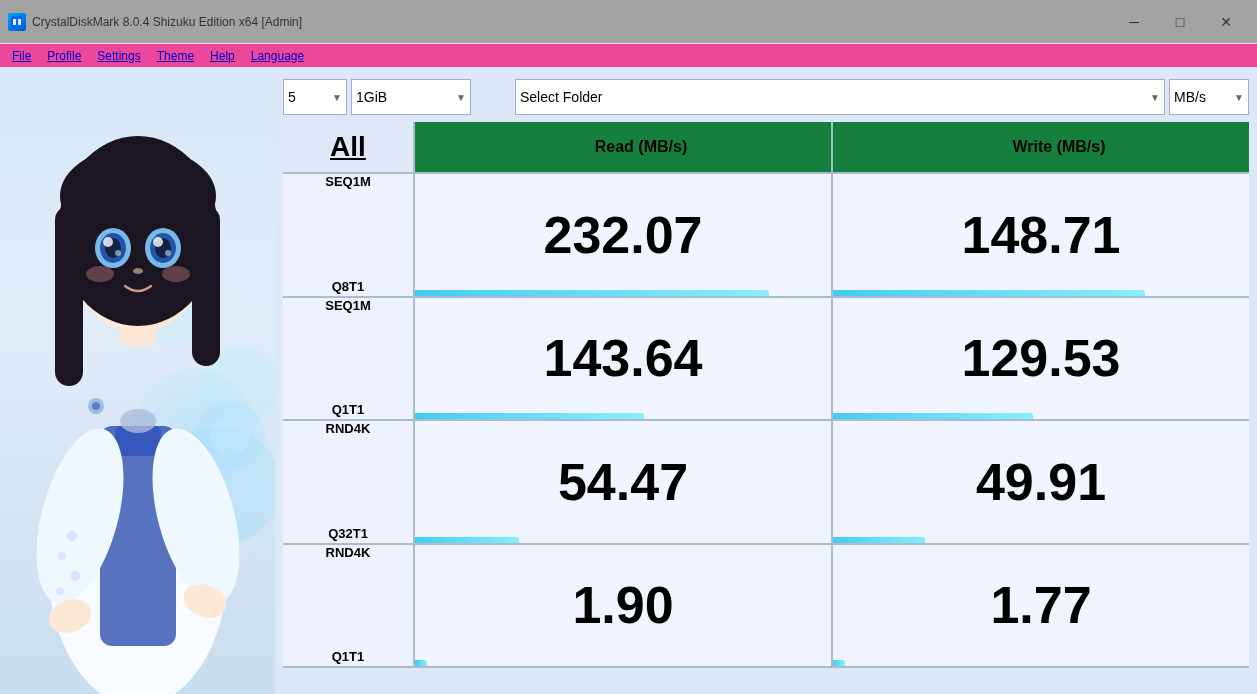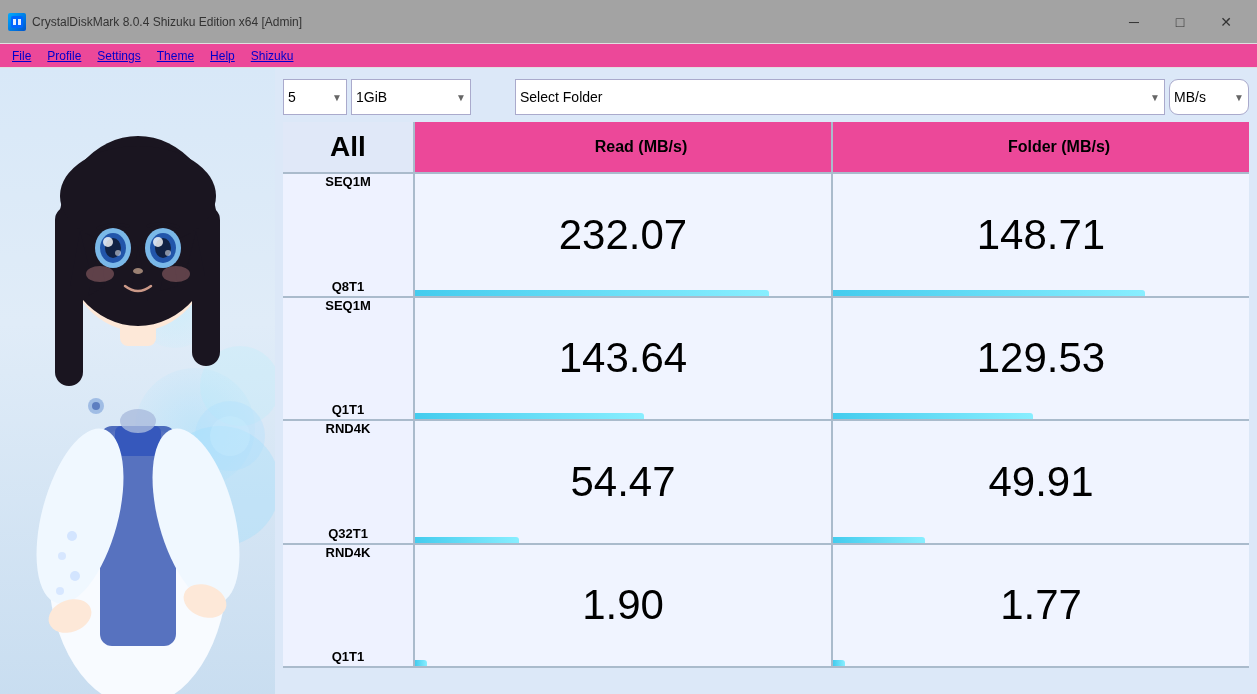--- a/index.html
+++ b/index.html
@@ -151,21 +151,20 @@
     }
     .toolbar-select-size {
       width: 120px;
     }
     .toolbar-select-folder {
       flex: 1;
       margin-left: 40px;
     }
     .toolbar-select-unit {
       width: 80px;
-      border-radius: 9px;
     }
     .chevron {
       font-size: 10px;
       color: #666;
     }
 
     
     .benchmark-grid {
       flex: 1;
       display: grid;
@@ -179,36 +178,36 @@
     .cell {
       background: #f0f4ff;
       display: flex;
       flex-direction: column;
       align-items: center;
       justify-content: center;
       position: relative;
       overflow: hidden;
     }
     .cell-header {
-      background: #ec4899;
+      background: #15803d;
       font-weight: bold;
       font-size: 16px;
       padding-left: 36px;
     }
     .cell-label {
       background: #eef2ff;
       font-weight: bold;
       font-size: 13px;
       text-align: center;
       line-height: 1.3;
       justify-content: space-between;
     }
     .cell-value {
-      font-size: 42px;
-      font-weight: 400;
+      font-size: 52px;
+      font-weight: 700;
       color: #000;
       line-height: 1;
     }
     .cell-header-text {
       font-size: 16px;
       font-weight: bold;
       color: #000;
     }
 
     
@@ -252,21 +251,21 @@
     <button class="title-btn close">✕</button>
   </div>
 </div>
 
 <div class="menu-bar">
   <span class="menu-item">File</span>
   <span class="menu-item">Profile</span>
   <span class="menu-item">Settings</span>
   <span class="menu-item">Theme</span>
   <span class="menu-item">Help</span>
-  <span class="menu-item">Shizuku</span>
+  <span class="menu-item">Language</span>
 </div>
 
 <div class="main-content">
 
   <div class="character-panel">
     <div class="character-bg"></div>
     <div class="bg-bubble bg-bubble-1"></div>
     <div class="bg-bubble bg-bubble-2"></div>
 
     <svg style="position:absolute;bottom:0;left:0;width:275px;height:620px;" viewBox="0 0 275 620" xmlns="http://www.w3.org/2000/svg">
@@ -359,27 +358,27 @@
 
       <div class="toolbar-select toolbar-select-unit">
         <span>MB/s</span>
         <span class="chevron">▼</span>
       </div>
     </div>
 
     <div class="benchmark-grid">
 
       <div class="cell cell-empty">
-        <span class="cell-value" style="font-size:28px; font-weight:900;">All</span>
+        <span class="cell-value" style="font-size:28px; font-weight:900;text-decoration:underline;">All</span>
       </div>
       <div class="cell cell-header">
         <span class="cell-header-text">Read (MB/s)</span>
       </div>
       <div class="cell cell-header">
-        <span class="cell-header-text">Folder (MB/s)</span>
+        <span class="cell-header-text">Write (MB/s)</span>
       </div>
 
       <div class="cell cell-label">
         <span>SEQ1M</span>
         <span>Q8T1</span>
       </div>
       <div class="cell">
         <span class="cell-value">232.07</span>
         <div class="cell-bar" style="width:85%"></div>
       </div>

